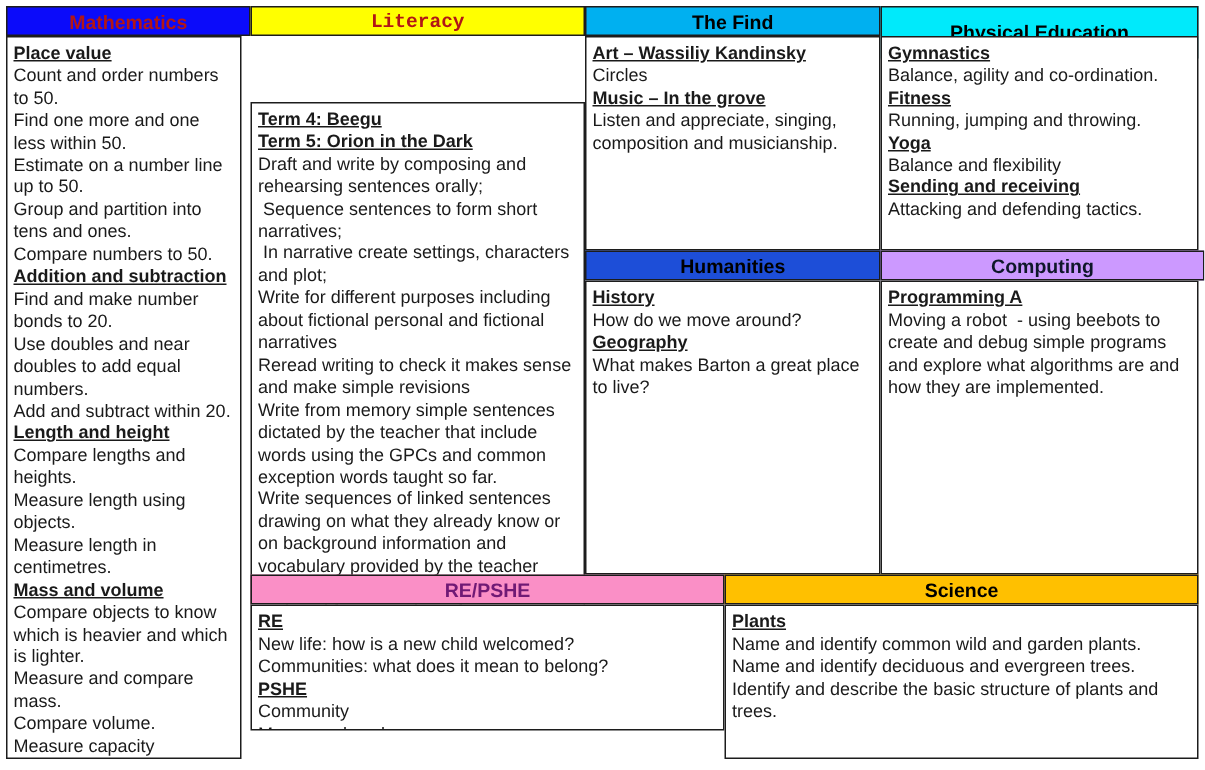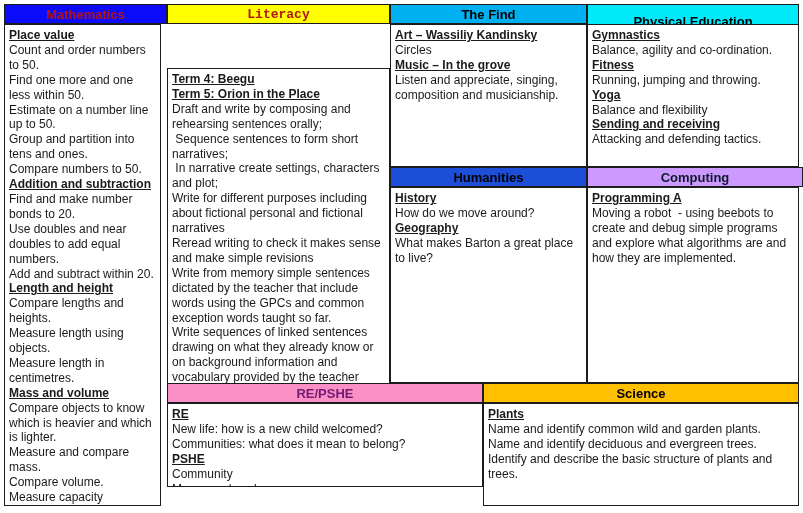--- a/index.html
+++ b/index.html
@@ -59,21 +59,21 @@
       <div class="line t">Compare objects to know which is heavier and which is lighter.</div>
       <div class="line t">Measure and compare mass.</div>
       <div class="line t">Compare volume.</div>
       <div class="line t">Measure capacity</div>
       <div class="line t">Compare capacity.</div>
     </div>
 
   <div class="cell header" style="left: 167px; top: 4px; width: 223px; height: 20px; background-color: rgb(255, 255, 0); color: rgb(178, 22, 22); font-family: Liberation Mono, monospace;">Literacy</div>
   <div class="cell content" style="left:167px;top:24px;width:223px;height:359px;margin-top:44px;">
       <div class="line h">Term 4: Beegu</div>
-      <div class="line h">Term 5: Orion in the Place</div>
+      <div class="line h">Term 5: Orion in the Dark</div>
       <div class="line t">Draft and write by composing and rehearsing sentences orally;</div>
       <div class="line t"> Sequence sentences to form short narratives;</div>
       <div class="line t"> In narrative create settings, characters and plot;</div>
       <div class="line t">Write for different purposes including about fictional personal and fictional narratives</div>
       <div class="line t">Reread writing to check it makes sense and make simple revisions</div>
       <div class="line t">Write from memory simple sentences dictated by the teacher that include words using the GPCs and common exception words taught so far.</div>
       <div class="line t">Write sequences of linked sentences drawing on what they already know or on background information and vocabulary provided by the teacher</div>
       <div class="line t">To know that information can be retrieved from a variety of sources</div>
     </div>
 

